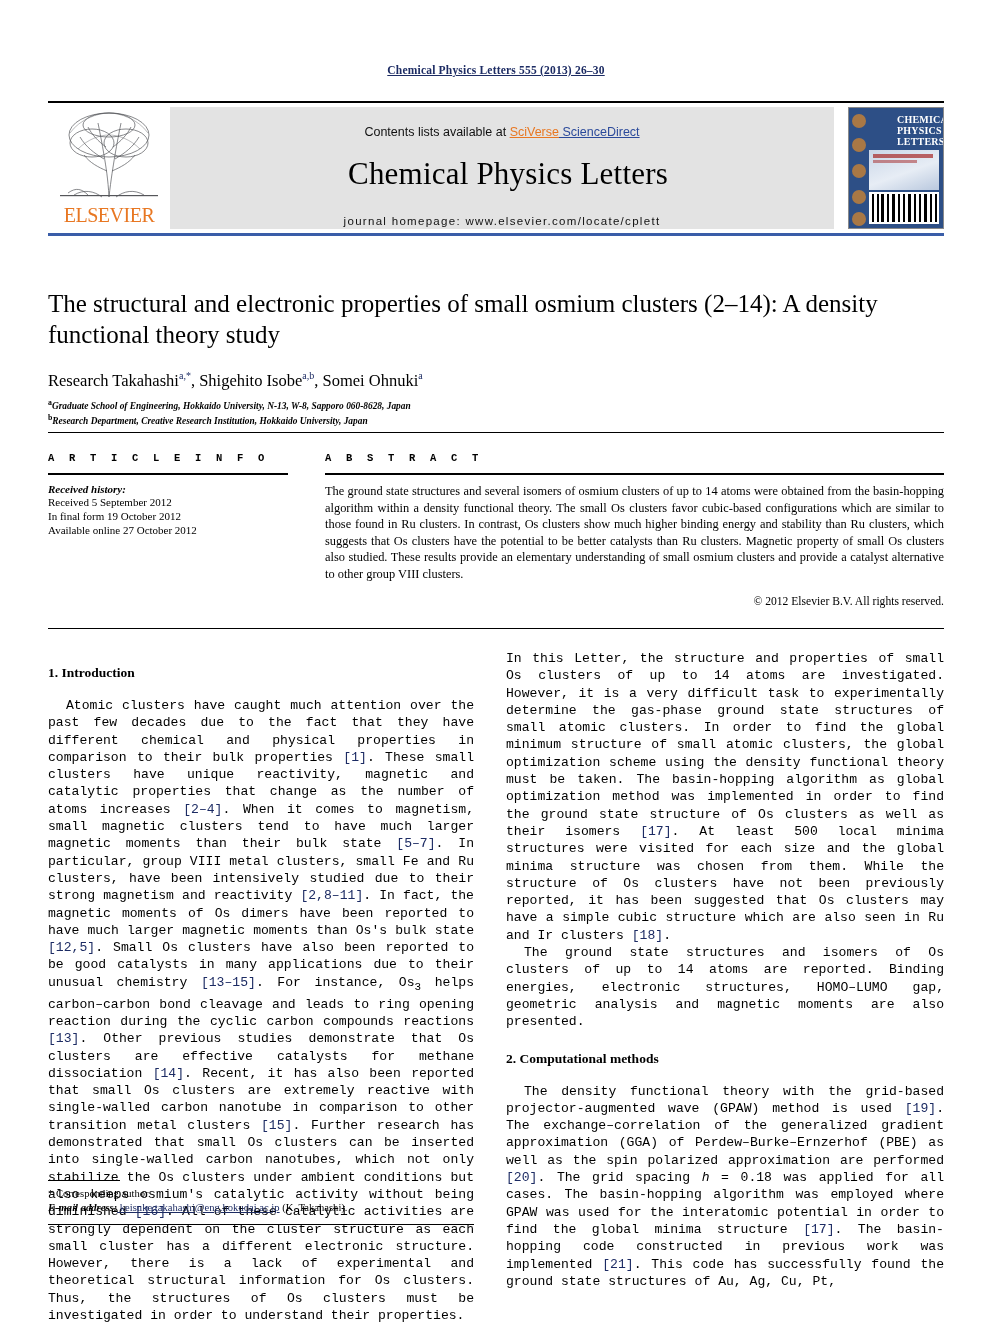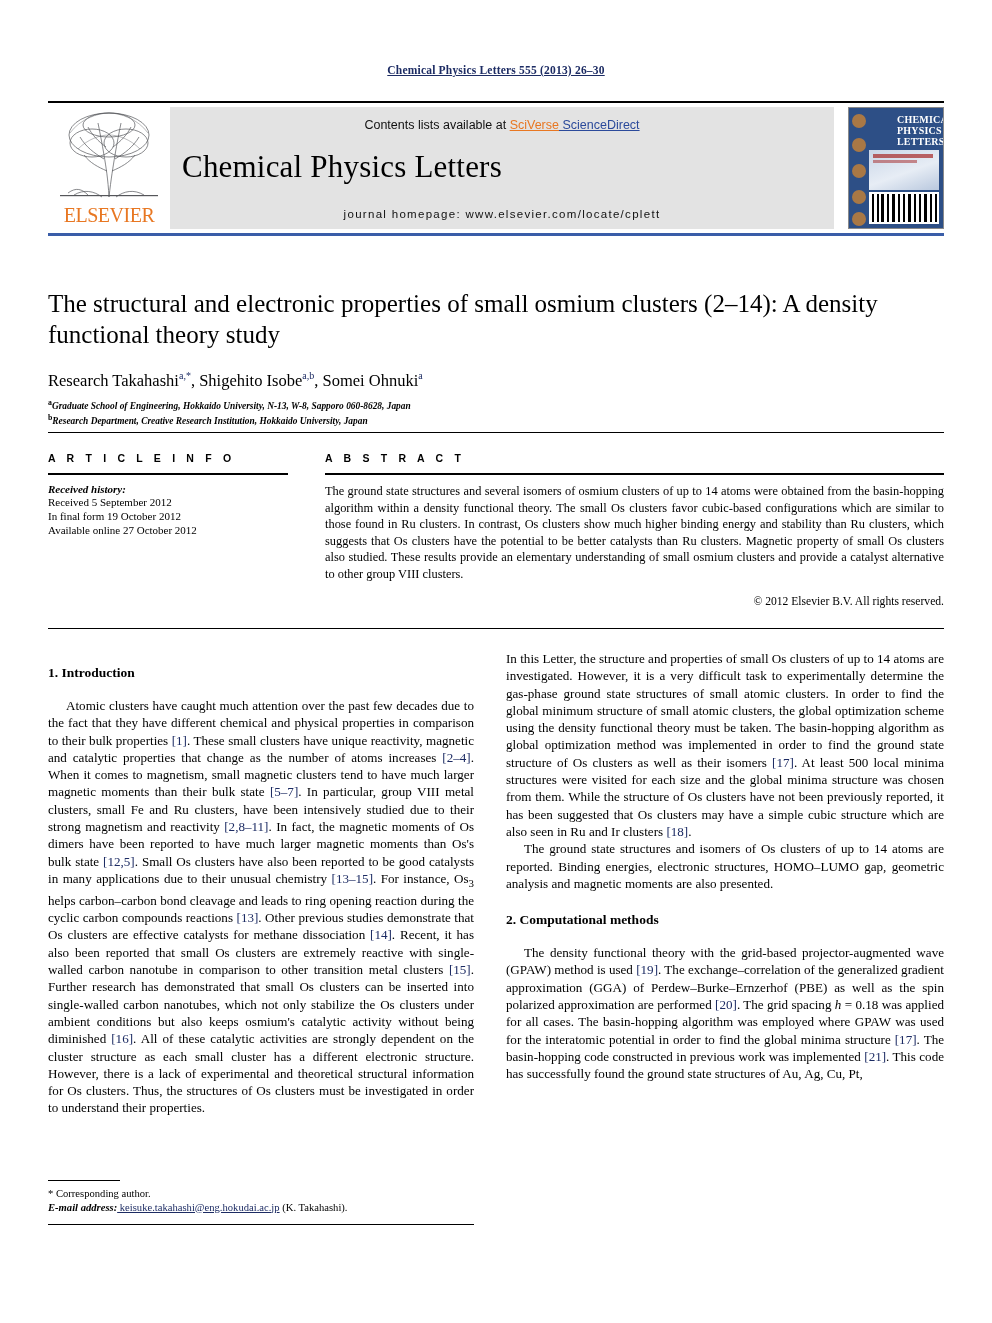--- a/index.html
+++ b/index.html
@@ -82,28 +82,28 @@
     color: #e87722;
   }
   .masthead-center {
     flex: 1 1 auto;
     background: #e3e3e3;
     position: relative;
   }
   .contents-line {
     text-align: center;
     font-size: 12.5px;
-    padding-top: 11px;
+    padding-top: 18px;
     font-family: "Liberation Sans", sans-serif;
     color: #111;
   }
   .contents-line .sd1 { color: #e87722; }
   .contents-line .sd2 { color: #2b4a9b; }
   .journal-title {
-    text-align: left;
+    text-align: center;
     font-family: "Liberation Serif", serif;
     font-size: 31px;
     margin-top: 17px;
     color: #000;
     letter-spacing: 0.2px;
     padding-left: 12px;
   }
   .homepage-line {
     text-align: center;
     font-family: "Liberation Sans", sans-serif;
@@ -235,21 +235,21 @@
     top: 452px;
     width: 240px;
   }
   .abs-col {
     position: absolute;
     left: 325px;
     top: 452px;
     width: 619px;
   }
   .sec-head {
-    font-family: Liberation Sans, sans-serif;
+    font-family: Liberation Mono, monospace;
     font-weight: bold;
     font-size: 10.5px;
     letter-spacing: 4.2px;
     color: #000;
   }
   .thin-rule {
     height: 2px;
     background: #000;
     margin-top: 9px;
     margin-bottom: 8px;
@@ -302,21 +302,21 @@
     width: 438px;
   }
   .body-head {
     font-family: "Liberation Serif", serif;
     font-weight: bold;
     font-size: 13.5px;
     margin: 0 0 16px 0;
   }
   .body-head.spaced { margin-top: 20px; }
   p.body {
-    font-family: Liberation Serif, serif;
+    font-family: Liberation Mono, monospace;
     font-size: 13.1px;
     line-height: 17.3px;
     text-align: justify;
     margin: 0;
     text-indent: 18px;
     color: #000;
   }
   p.body.cont { text-indent: 0; }
   .ref { color: #1c2b63; }
 

